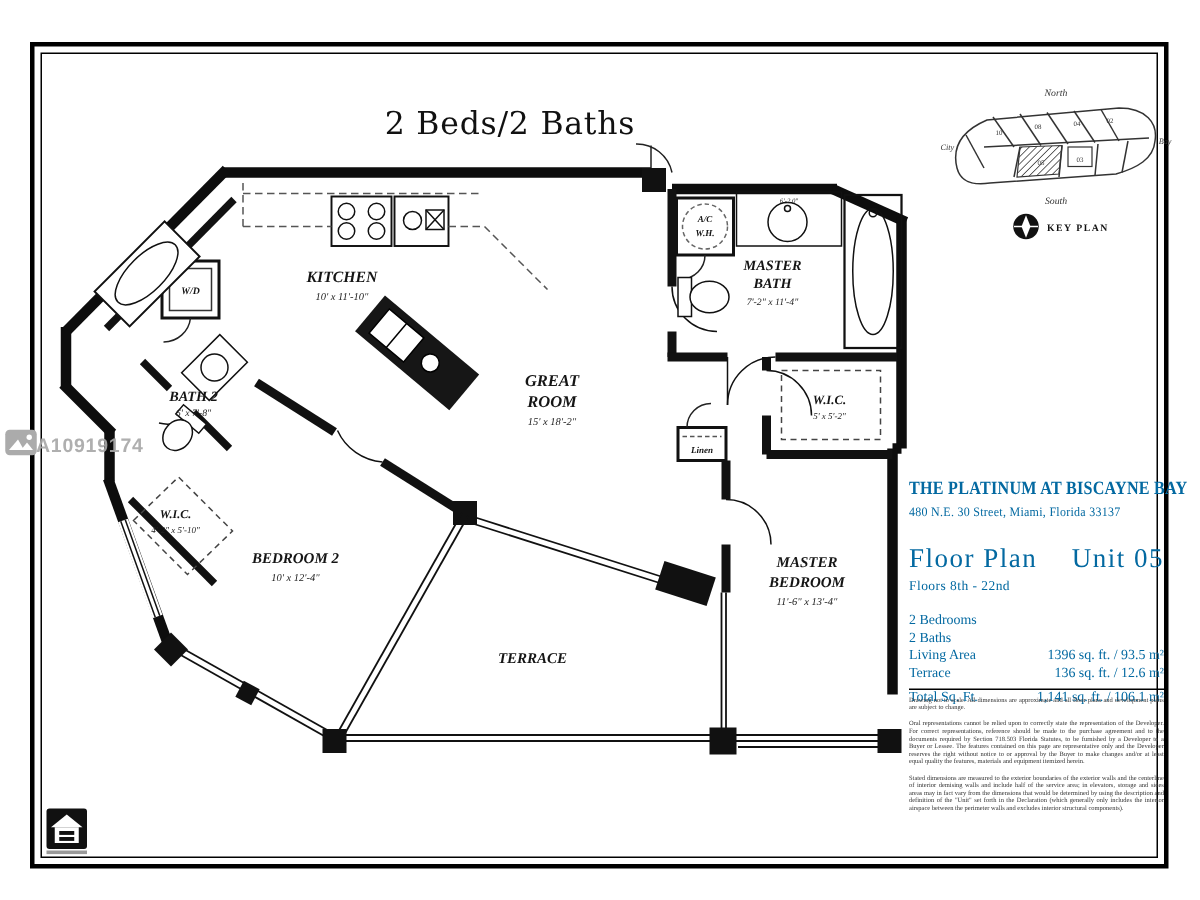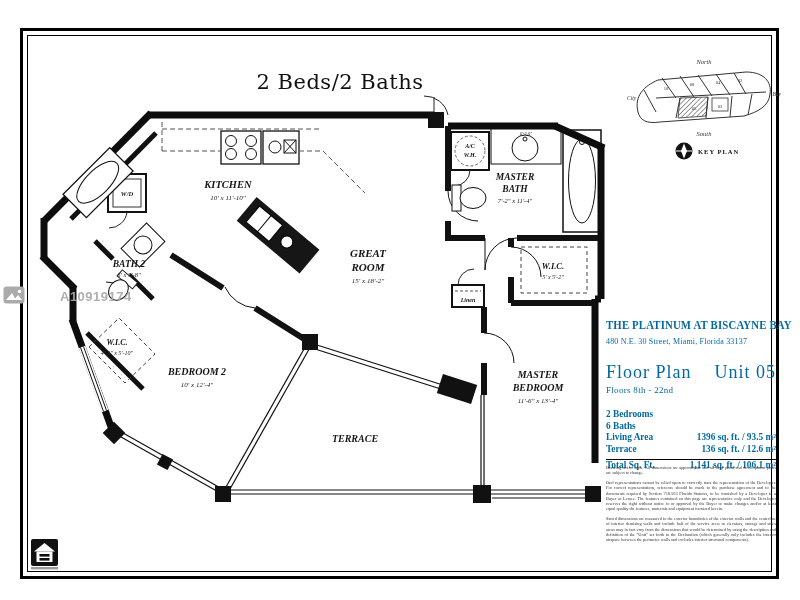--- a/index.html
+++ b/index.html
@@ -17,30 +17,30 @@
   .room-dim{font-style:italic;fill:#222;}
   
   .info{position:absolute;left:606px;top:318px;width:170px;color:#0369a1;}
   .info .bname{font-weight:bold;font-size:12.5px;white-space:nowrap;
                transform:scaleX(.86);transform-origin:left;letter-spacing:.2px;}
   .info .addr{font-size:8.6px;margin-top:3px;white-space:nowrap;transform:scaleX(.93);
               transform-origin:left;letter-spacing:.2px;}
   .info .planline{display:flex;justify-content:space-between;margin-top:16px;
                   font-size:18px;letter-spacing:1px;gap:16px;}
   .info .floors{font-size:9px;margin-top:2px;letter-spacing:.3px;}
-  .stats{margin-top:14px;font-size:9.3px;line-height:11.5px;font-weight:bold;}
+  .stats{margin-top:14px;font-size:9.3px;line-height:11.5px;}
   .srow{display:flex;justify-content:space-between;}
   .srow .v{text-align:right;}
   .total{border-top:1px solid #000;margin-top:4px;padding-top:0;}
   .disc{position:absolute;left:606px;top:465px;width:236px;
         transform:scale(.72);transform-origin:top left;
         font-size:6px;line-height:7.2px;color:#333;text-align:justify;}
   .disc p{margin:0 0 7px 0;}
   .wm-id{position:absolute;left:24px;top:289px;font-family:"Liberation Sans",sans-serif;
-         font-weight:bold;font-size:13px;color:rgba(168,168,168,.92);letter-spacing:.5px;padding-left:36px;}
+         font-weight:bold;font-size:13px;color:rgba(168,168,168,.92);letter-spacing:.5px;}
   .wm-icon{position:absolute;left:3px;top:286px;}
   .mls{position:absolute;right:8px;top:571px;font-family:"Liberation Sans",sans-serif;
        font-size:17px;color:#b9b9b9;letter-spacing:.5px;}
   .eho{position:absolute;left:30px;top:538px;}
   .keyplan{position:absolute;left:626px;top:52px;}
   .kp-label{font-style:italic;fill:#333;}
 </style>
 </head>
 <body>
 
@@ -295,21 +295,21 @@
       <span>Floor Plan</span>
       <span>Unit 05</span>
     </div>
     <div class="floors">Floors 8th - 22nd</div>
     <div class="stats">
       <div class="srow">
         <span>2 Bedrooms</span>
         <span class="v"></span>
       </div>
       <div class="srow">
-        <span>6 Baths</span>
+        <span>2 Baths</span>
         <span class="v"></span>
       </div>
       <div class="srow">
         <span>Living Area</span>
         <span class="v">1396 sq. ft. / 93.5 m²</span>
       </div>
       <div class="srow">
         <span>Terrace</span>
         <span class="v">136 sq. ft. / 12.6 m²</span>
       </div>

